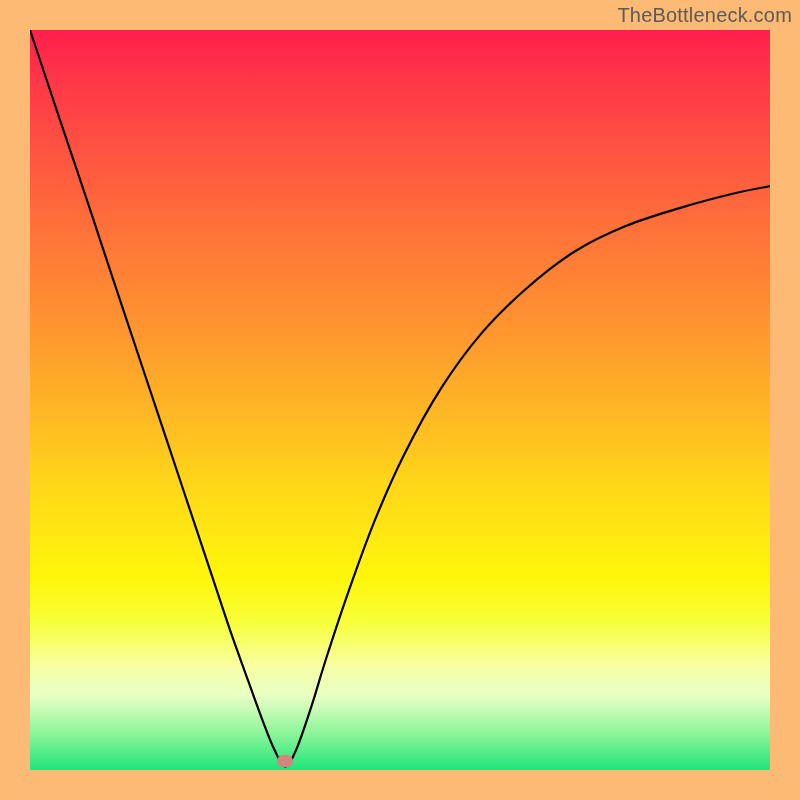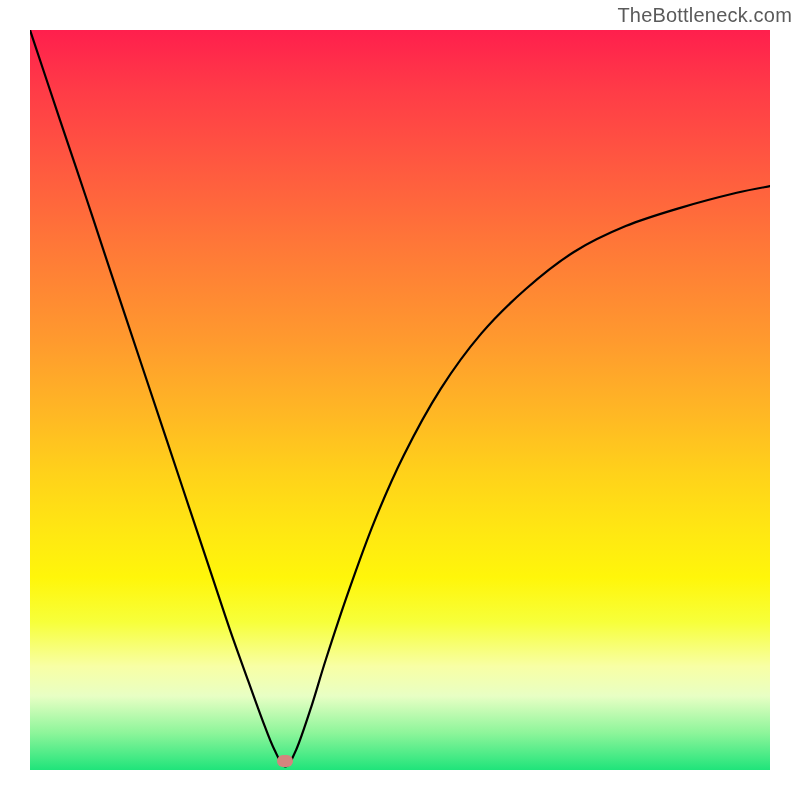--- a/index.html
+++ b/index.html
@@ -10,21 +10,21 @@
     background: #000;
     overflow: hidden;
     font-family: Arial, Helvetica, sans-serif;
   }
   .frame {
     position: absolute;
     left: 0;
     top: 0;
     width: 800px;
     height: 800px;
-    background: #ffffff;
+    background: #fdba74;
   }
   .plot {
     position: absolute;
     left: 30px;
     top: 30px;
     width: 740px;
     height: 740px;
     
     background: linear-gradient(to bottom,
       #ff1f4d 0%,

